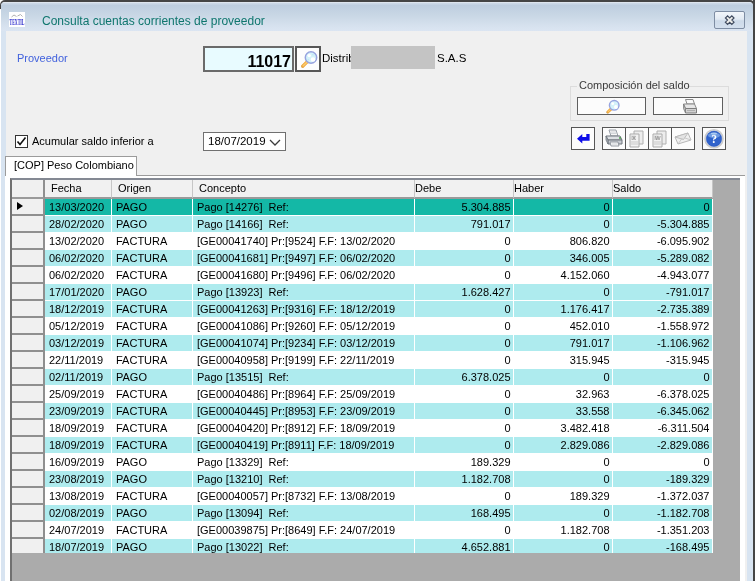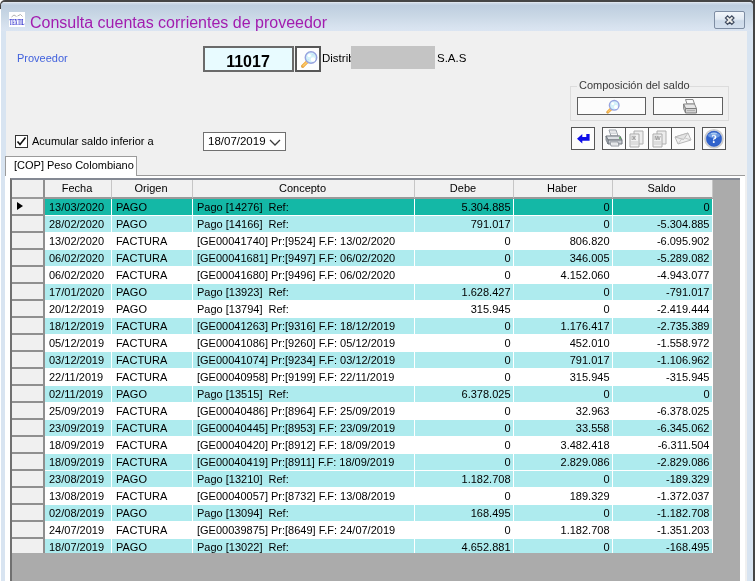--- a/index.html
+++ b/index.html
@@ -6,28 +6,28 @@
 #win{position:absolute;left:0;top:0;width:755px;height:448px}
 
 #frame{position:absolute;left:0;top:0;width:755px;height:9px;background:#454545;border-radius:5px 5px 0 0}
 #framer{position:absolute;left:753px;top:0;width:2px;height:581px;background:#454545}
 #aero{position:absolute;left:1px;top:2px;width:752px;height:579px;background:#D8E4F1;border-radius:4px 4px 0 0}
 #titlebar{position:absolute;left:1px;top:2px;width:752px;height:29px;border-radius:4px 4px 0 0;
  background:linear-gradient(#E8ECF2 0%,#CBD8E6 5%,#BECEDF 12%,#CAD8E6 50%,#D7E2EF 85%,#DBE5F2 100%)}
 #client{position:absolute;left:6px;top:31px;width:741px;height:550px;background:#F0F0F0}
 
 #ticon{position:absolute;left:9px;top:12px;width:16px;height:15px;background:#fff}
-#ttext{position:absolute;left:30px;top:14px;font-size:16px;color:#a21caf}
+#ttext{position:absolute;left:42px;top:14px;font-size:12px;color:#0f766e}
 #closebtn{position:absolute;left:714px;top:11px;width:31px;height:18px;border:1px solid #7E8DA3;border-radius:2px;
  background:linear-gradient(#F2F6FA 0%,#E2EAF3 45%,#CDDAE9 55%,#D4E0EE 100%);text-align:center}
 #closebtn span{font-size:11px;font-weight:bold;color:#50555C;line-height:16px;text-shadow:0 1px 0 #fff}
 
 #lnk{position:absolute;left:17px;top:52px;font-size:11px;color:#4262DD;}
 #numbox{position:absolute;left:203px;top:46px;width:91px;height:26px;border:2px solid #6A6A6A;background:#E8FBFF;
- font-size:16px;font-weight:bold;text-align:center;line-height:28px;padding-right:1px}
+ font-size:16px;font-weight:bold;text-align:right;line-height:28px;padding-right:1px}
 #lupbtn{position:absolute;left:295px;top:46px;width:26px;height:26px;border:2px solid #575757;background:#FDFDFD}
 #distname{position:absolute;left:322px;top:52px;font-size:11.5px;color:#000}
 #redact{position:absolute;left:351px;top:46px;width:84px;height:23px;background:#C4C4C4}
 #sas{position:absolute;left:437px;top:52px;font-size:11.5px;color:#000}
 
 #gbox{position:absolute;left:570px;top:86px;width:159px;height:35px;border:1px solid #DCDCDC;border-top:none}
 #gboxtop1{position:absolute;left:570px;top:86px;width:7px;height:1px;background:#DCDCDC}
 #gboxtop2{position:absolute;left:687px;top:86px;width:42px;height:1px;background:#DCDCDC}
 #gblabel{position:absolute;left:579px;top:79px;font-size:11px;color:#3B3B3B;background:transparent}
 .gbtn{position:absolute;top:97px;height:18px;border:1px solid #5F5F5F;background:#FCFCFC}
@@ -47,22 +47,22 @@
 #combo{position:absolute;left:203px;top:132px;width:83px;height:19px;border:1px solid #707070;background:#fff}
 #combotext{position:absolute;left:208px;top:135px;font-size:11.5px;color:#000}
 
 #tabpage{position:absolute;left:5px;top:175px;width:740px;height:406px;background:#fff;border-top:1px solid #9B9B9B}
 #tab{position:absolute;left:5px;top:156px;width:132px;height:20px;background:#fff;border:1px solid #9B9B9B;border-bottom:none}
 #tablabel{position:absolute;left:14px;top:159px;font-size:11px;color:#000}
 
 #grid{position:absolute;left:10px;top:178px;width:730px;height:403px;background:#ABABAB;border-left:2px solid #707070;border-top:2px solid #848993;overflow:hidden}
 table{border-collapse:separate;border-spacing:0;table-layout:fixed;position:absolute;left:0;top:0}
 td,th{font-size:11px;font-family:"Liberation Sans",sans-serif;white-space:nowrap;font-weight:normal}
-th{height:19px;line-height:16px;background:#F1F1F1;border-right:1px solid #C6C6C6;border-bottom:2px solid #9A9A9A;text-align:center;padding:0 8px 0 6px;color:#000;vertical-align:top}
-th.n{text-align:center;padding:0 2px 0 0}
+th{height:19px;line-height:16px;background:#F1F1F1;border-right:1px solid #C6C6C6;border-bottom:2px solid #9A9A9A;text-align:left;padding:0 8px 0 6px;color:#000;vertical-align:top}
+th.n{text-align:left;padding:0 2px 0 0}
 th.rh{border-right:2px solid #8F8F8F;background:#F0F0F0}
 td{height:17px;line-height:10px;vertical-align:top;border-right:1px solid #fff;border-bottom:1px solid #fff;padding:3px 0 0 4px;color:#000}
 td.n{text-align:right;padding:3px 2.5px 0 0}
 td.rh{background:#F0F0F0;border-right:2px solid #8F8F8F;border-bottom:2px solid #8F8F8F;position:relative}
 tr.c td{background:#AEEBEE}
 tr.last td{height:14px;border-bottom:none}
 tr.w td{background:#fff}
 tr.sel td{background:#14b8a6}
 tr.c td.rh,tr.w td.rh,tr.sel td.rh{background:#F0F0F0}
 .rarrow{position:absolute;left:5px;top:3px;width:0;height:0;border-left:6.5px solid #000;border-top:4.8px solid transparent;border-bottom:4.8px solid transparent}
@@ -270,29 +270,20 @@
           </tr>
 <tr class="c">
             <td class="rh"></td>
             <td>17/01/2020</td>
             <td>PAGO</td>
             <td>Pago [13923]&nbsp; Ref:</td>
             <td class="n">1.628.427</td>
             <td class="n">0</td>
             <td class="n">-791.017</td>
           </tr>
-<tr class="w">
-            <td class="rh"></td>
-            <td>20/12/2019</td>
-            <td>PAGO</td>
-            <td>Pago [13794]&nbsp; Ref:</td>
-            <td class="n">315.945</td>
-            <td class="n">0</td>
-            <td class="n">-2.419.444</td>
-          </tr>
 <tr class="c">
             <td class="rh"></td>
             <td>18/12/2019</td>
             <td>FACTURA</td>
             <td>[GE00041263] Pr:[9316] F.F: 18/12/2019</td>
             <td class="n">0</td>
             <td class="n">1.176.417</td>
             <td class="n">-2.735.389</td>
           </tr>
 <tr class="w">
@@ -359,20 +350,29 @@
             <td class="n">-6.311.504</td>
           </tr>
 <tr class="c">
             <td class="rh"></td>
             <td>18/09/2019</td>
             <td>FACTURA</td>
             <td>[GE00040419] Pr:[8911] F.F: 18/09/2019</td>
             <td class="n">0</td>
             <td class="n">2.829.086</td>
             <td class="n">-2.829.086</td>
+          </tr>
+<tr class="w">
+            <td class="rh"></td>
+            <td>16/09/2019</td>
+            <td>PAGO</td>
+            <td>Pago [13329]&nbsp; Ref:</td>
+            <td class="n">189.329</td>
+            <td class="n">0</td>
+            <td class="n">0</td>
           </tr>
 <tr class="c">
             <td class="rh"></td>
             <td>23/08/2019</td>
             <td>PAGO</td>
             <td>Pago [13210]&nbsp; Ref:</td>
             <td class="n">1.182.708</td>
             <td class="n">0</td>
             <td class="n">-189.329</td>
           </tr>

